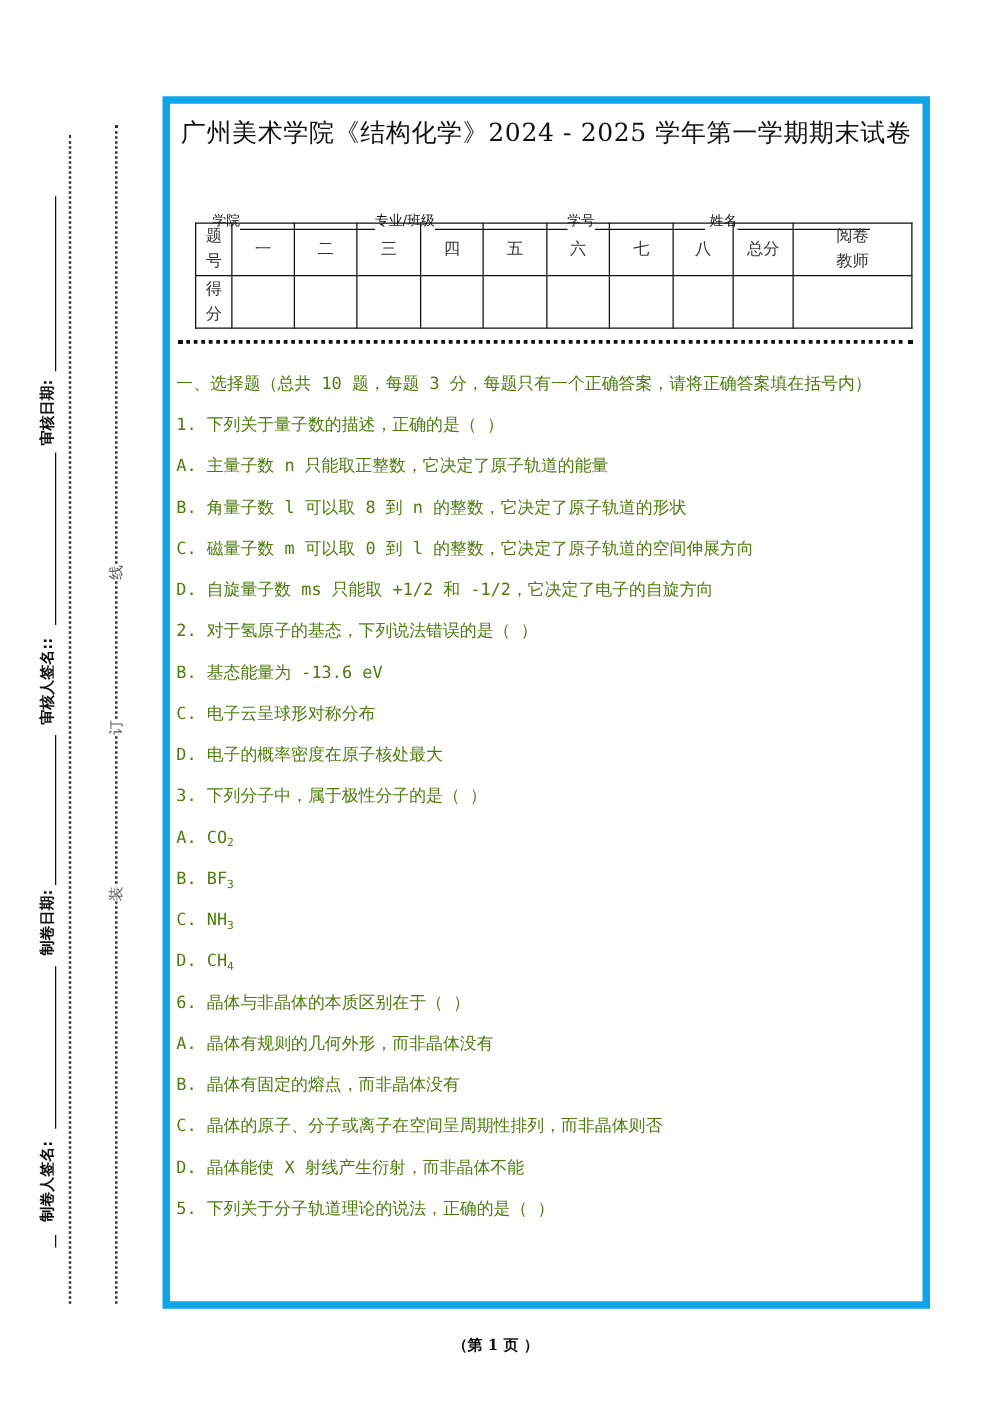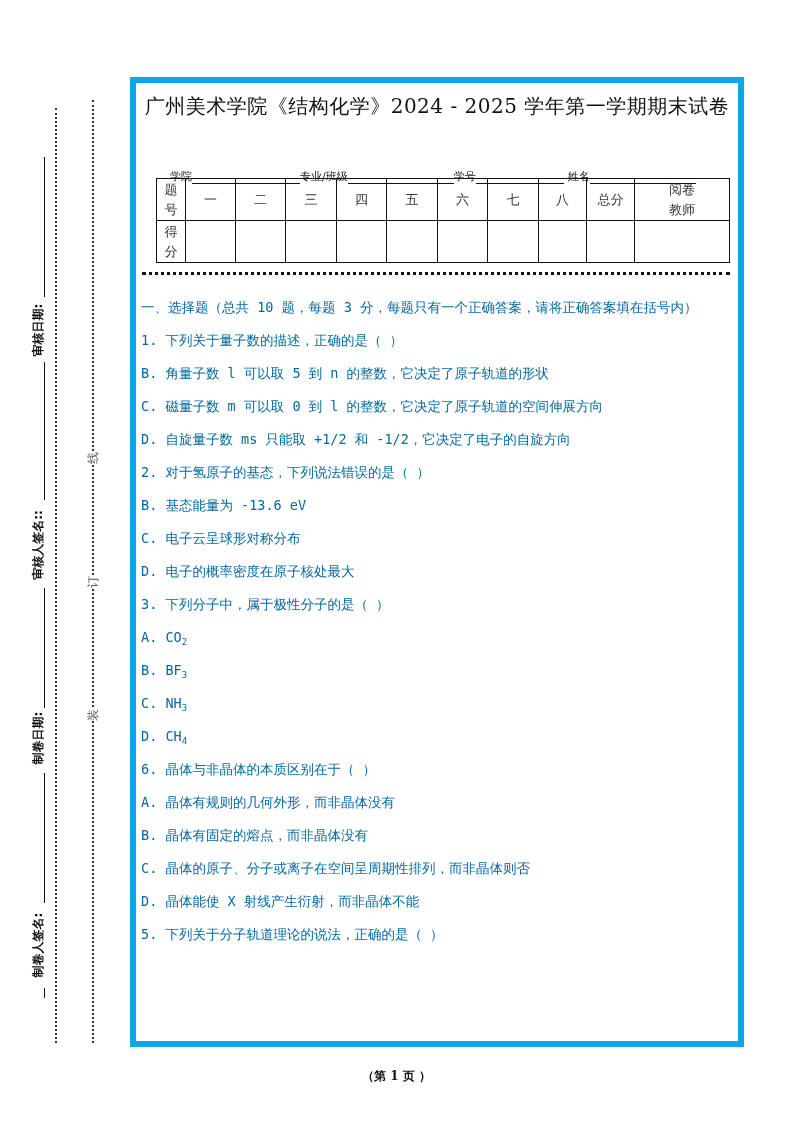--- a/index.html
+++ b/index.html
@@ -32,21 +32,21 @@
                 font-family: "DejaVu Serif", serif; font-size: 13px; color: #333; }
   table.score td { border: 1px solid #111; text-align: center; vertical-align: middle; padding: 0;
                    height: 42px; box-sizing: border-box; line-height: 20px; }
   table.score td.rowhead { line-height: 20px; }
 
   .dot-sep { position: absolute; left: 6px; width: 588px; top: 189px; height: 0;
              border-top: 3px dotted #111; }
 
   
   .content { position: absolute; left: 5px; right: 10px; top: 212px;
-             font-family: "DejaVu Sans Mono", "Liberation Mono", monospace; font-size: 13.5px; color: #0369a1; }
+             font-family: "DejaVu Sans Mono", "Liberation Mono", monospace; font-size: 13.5px; color: #4d7c0f; }
   .para { line-height: 24px; }
   .line { height: 33px; line-height: 24px; white-space: nowrap; }
   .section-head { margin-bottom: 9px; }
   sub { font-size: 9px; vertical-align: -3px; line-height: 0; }
 
   .footer { position: absolute; top: 1068px; left: 0; width: 793px; text-align: center;
             font-family: "DejaVu Serif", serif; font-weight: bold; font-size: 12px; }
 </style>
 </head>
 <body>
@@ -125,21 +125,22 @@
     </tr>
   </tbody>
     </table>
 
   <div class="dot-sep"></div>
 
   <div class="content">
     <div class="para section-head">一、选择题（总共 10 题，每题 3 分，每题只有一个正确答案，请将正确答案填在括号内）</div>
 
     <div class="line">1. 下列关于量子数的描述，正确的是（  ）</div>
-    <div class="line">B. 角量子数 l 可以取 5 到 n 的整数，它决定了原子轨道的形状</div>
+    <div class="line">A. 主量子数 n 只能取正整数，它决定了原子轨道的能量</div>
+    <div class="line">B. 角量子数 l 可以取 8 到 n 的整数，它决定了原子轨道的形状</div>
     <div class="line">C. 磁量子数 m 可以取 0 到 l 的整数，它决定了原子轨道的空间伸展方向</div>
     <div class="line">D. 自旋量子数 ms 只能取 +1/2 和 -1/2，它决定了电子的自旋方向</div>
 
     <div class="line">2. 对于氢原子的基态，下列说法错误的是（  ）</div>
     <div class="line">B. 基态能量为 -13.6 eV</div>
     <div class="line">C. 电子云呈球形对称分布</div>
     <div class="line">D. 电子的概率密度在原子核处最大</div>
 
     <div class="line">3. 下列分子中，属于极性分子的是（  ）</div>
     <div class="line"><span>A. </span><span>CO</span><sub>2</sub></div>

